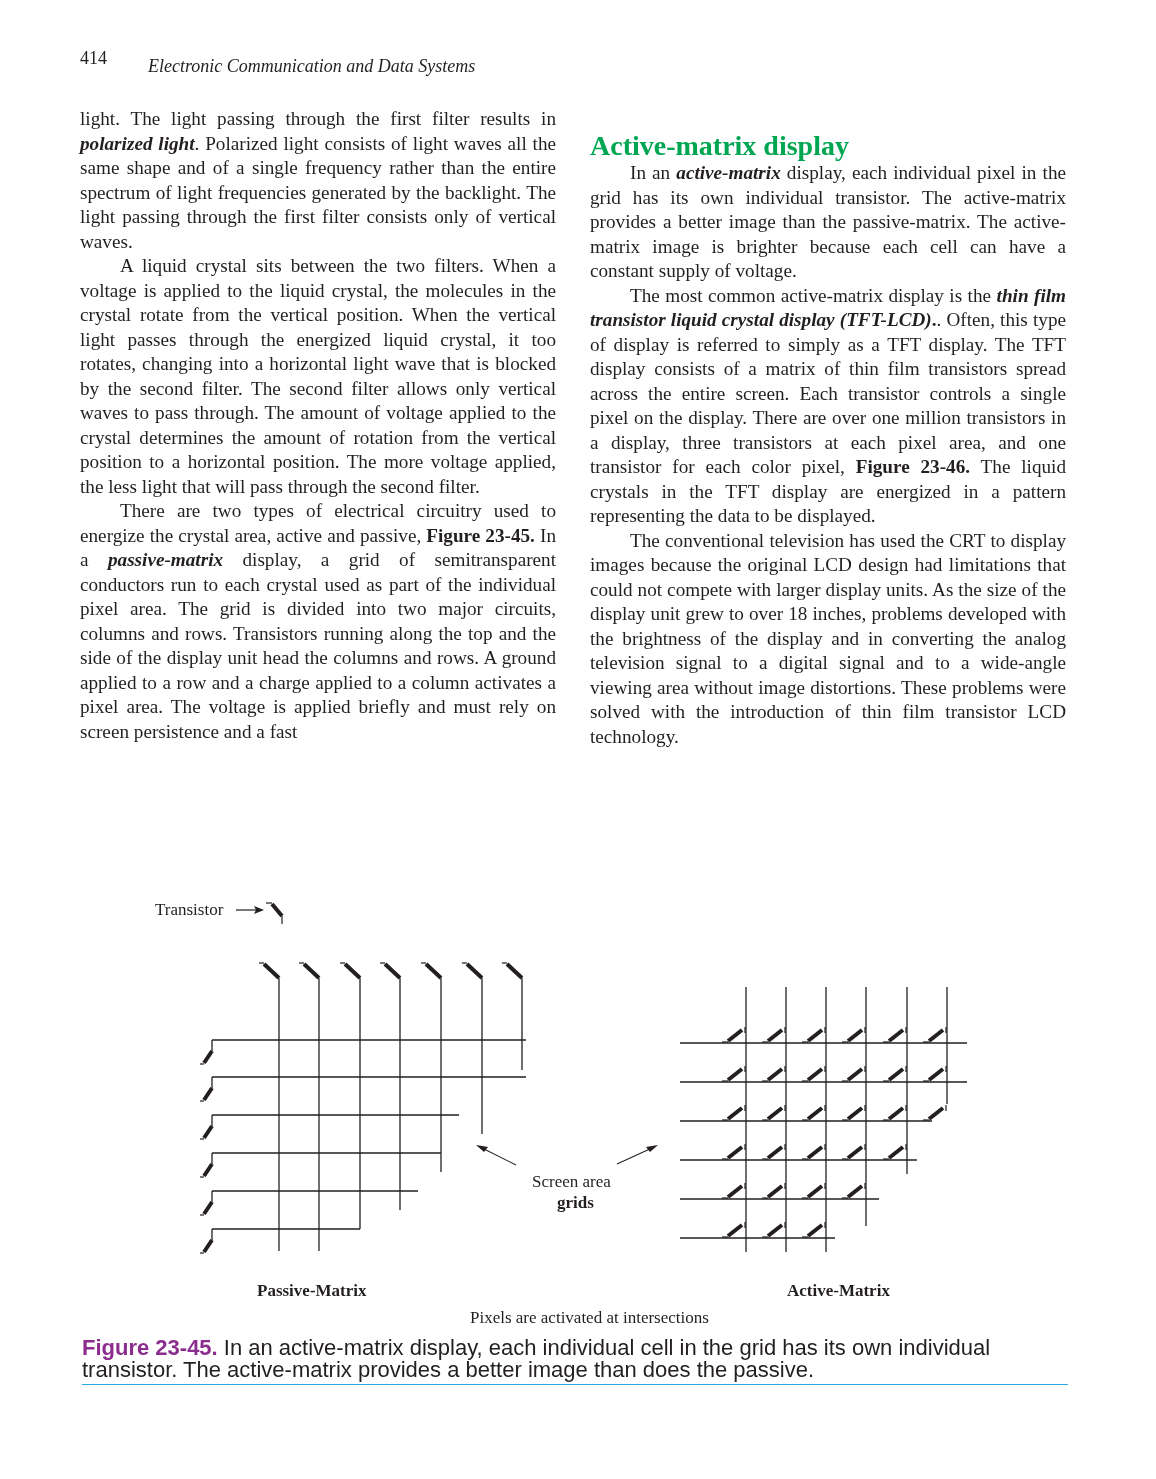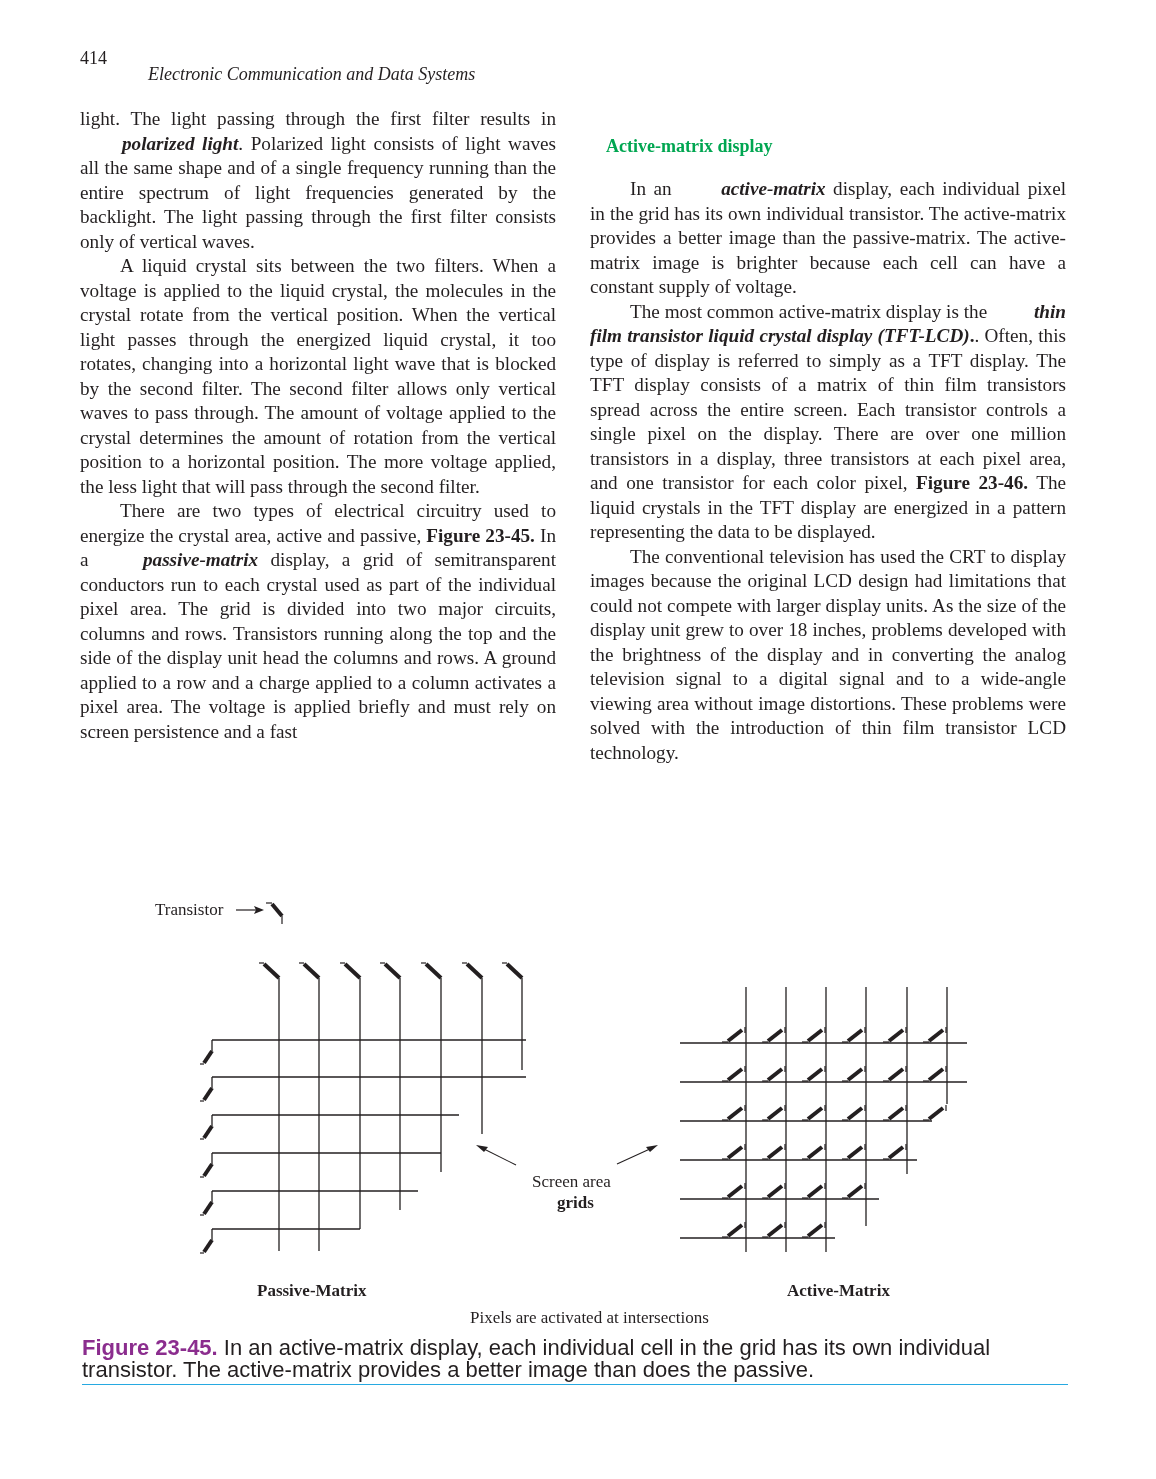--- a/index.html
+++ b/index.html
@@ -1,48 +1,48 @@
 <!DOCTYPE html>
 <html><head>
   <meta charset="utf-8">
   <style>
     html, body { margin: 0; padding: 0; background: #ffffff; }
     body { width: 1156px; height: 1479px; position: relative; overflow: hidden; color: #231f20;
       font-family: "Liberation Serif", "DejaVu Serif", serif; }
     .running-head { position: absolute; left: 80px; top: 48px; font-size: 18px; }
     .running-head .pn { font-weight: normal; }
-    .running-head .bt { font-style: italic; position: absolute; left: 68px; top: 16px; white-space: nowrap; }
+    .running-head .bt { font-style: italic; position: absolute; left: 68px; top: 8px; white-space: nowrap; }
     .col { position: absolute; width: 476px; font-size: 19.2px; line-height: 24.5px; text-align: justify; }
     .col p { margin: 0; }
     .col p.ind { text-indent: 40px; }
     .col-left { left: 80px; top: 107px; }
     .col-right { left: 590px; top: 107px; }
-    h2.sec { margin: 16px; color: #00a651; font-size: 18px; font-weight: bold; line-height: 30px; }
+    h2.sec { margin: 0; color: #00a651; font-size: 28px; font-weight: bold; line-height: 30px; }
     .gap-before { margin-top: 24px !important; }
-    .bi { font-weight: bold; font-style: italic; margin-left: 42px; }
+    .bi { font-weight: bold; font-style: italic; }
     .b { font-weight: bold; }
     .figure { position: absolute; left: 0; top: 880px; width: 1088px; height: 440px; padding-left: 8px; }
     .figure svg { position: absolute; left: 0; top: 0; }
     .flabel { position: absolute; font-size: 17px; white-space: nowrap; }
     .flabel.bold { font-weight: bold; }
     .caption { position: absolute; left: 82px; top: 1337px; width: 990px;
       font-family: "Liberation Sans", "DejaVu Sans", sans-serif; font-size: 22px; line-height: 22px; }
     .caption .fig-num { color: #8b2d8e; font-weight: bold; }
     .rule { position: absolute; left: 82px; top: 1384px; width: 986px; height: 1px; background: #27a9e1; }
   </style>
 </head>
 <body>
 
 <div class="running-head">
   <span class="pn">414</span>
   <span class="bt">Electronic Communication and Data Systems</span>
 </div>
 
 <div class="col col-left">
-  <p><span>light. The light passing through the first filter results in </span><span class="bi">polarized light</span><span>. Polarized light consists of light waves all the same shape and of a single frequency running than the entire spectrum of light frequencies generated by the backlight. The light passing through the first filter consists only of vertical waves.</span></p>
+  <p><span>light. The light passing through the first filter results in </span><span class="bi">polarized light</span><span>. Polarized light consists of light waves all the same shape and of a single frequency rather than the entire spectrum of light frequencies generated by the backlight. The light passing through the first filter consists only of vertical waves.</span></p>
   <p class="ind">A liquid crystal sits between the two filters. When a voltage is applied to the liquid crystal, the molecules in the crystal rotate from the vertical position. When the vertical light passes through the energized liquid crystal, it too rotates, changing into a horizontal light wave that is blocked by the second filter. The second filter allows only vertical waves to pass through. The amount of voltage applied to the crystal determines the amount of rotation from the vertical position to a horizontal position. The more voltage applied, the less light that will pass through the second filter.</p>
   <p class="ind"><span>There are two types of electrical circuitry used to energize the crystal area, active and passive, </span><span class="b">Figure 23-45.</span><span> In a </span><span class="bi">passive-matrix</span><span> display, a grid of semitransparent conductors run to each crystal used as part of the individual pixel area. The grid is divided into two major circuits, columns and rows. Transistors running along the top and the side of the display unit head the columns and rows. A ground applied to a row and a charge applied to a column activates a pixel area. The voltage is applied briefly and must rely on screen persistence and a fast</span></p>
 </div>
 
 <div class="col col-right">
   <h2 class="sec gap-before">Active-matrix display</h2>
   <p class="ind"><span>In an </span><span class="bi">active-matrix</span><span> display, each individual pixel in the grid has its own individual transistor. The active-matrix provides a better image than the passive-matrix. The active-matrix image is brighter because each cell can have a constant supply of voltage.</span></p>
   <p class="ind"><span>The most common active-matrix display is the </span><span class="bi">thin film transistor liquid crystal display (TFT-LCD)</span><span class="b">.</span><span>. Often, this type of display is referred to simply as a TFT display. The TFT display consists of a matrix of thin film transistors spread across the entire screen. Each transistor controls a single pixel on the display. There are over one million transistors in a display, three transistors at each pixel area, and one transistor for each color pixel, </span><span class="b">Figure 23-46.</span><span> The liquid crystals in the TFT display are energized in a pattern representing the data to be displayed.</span></p>
   <p class="ind">The conventional television has used the CRT to display images because the original LCD design had limitations that could not compete with larger display units. As the size of the display unit grew to over 18 inches, problems developed with the brightness of the display and in converting the analog television signal to a digital signal and to a wide-angle viewing area without image distortions. These problems were solved with the introduction of thin film transistor LCD technology.</p>
 </div>

